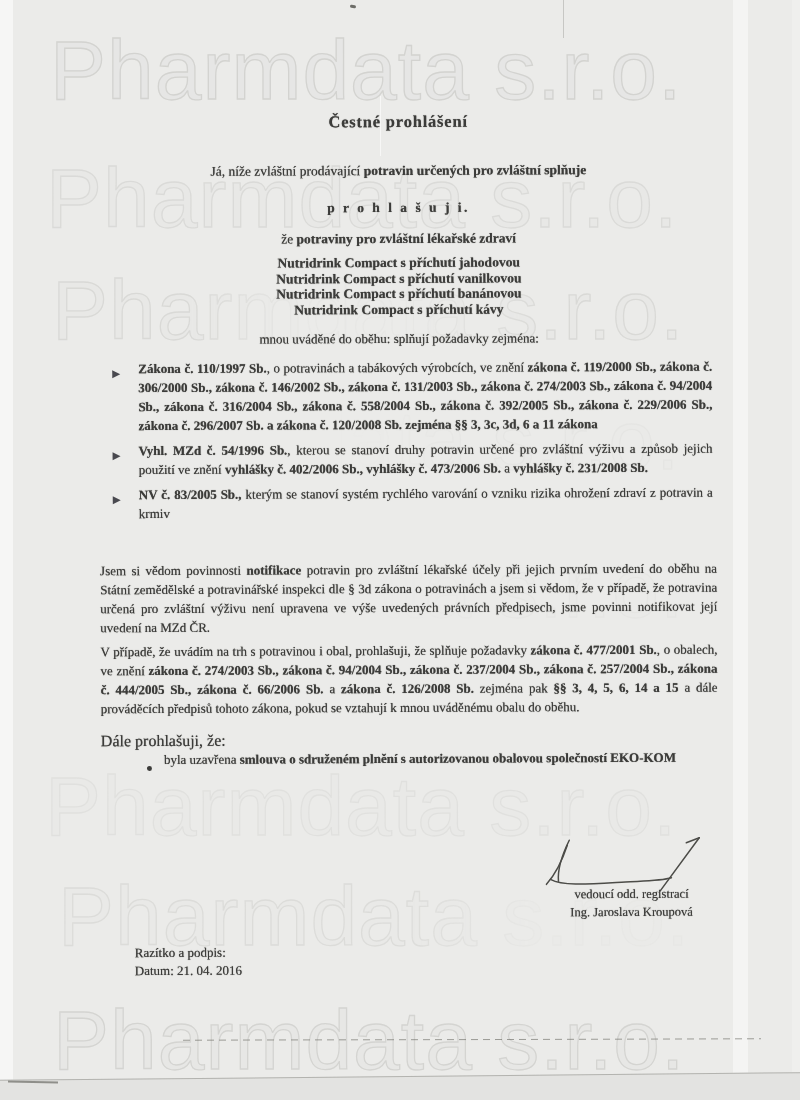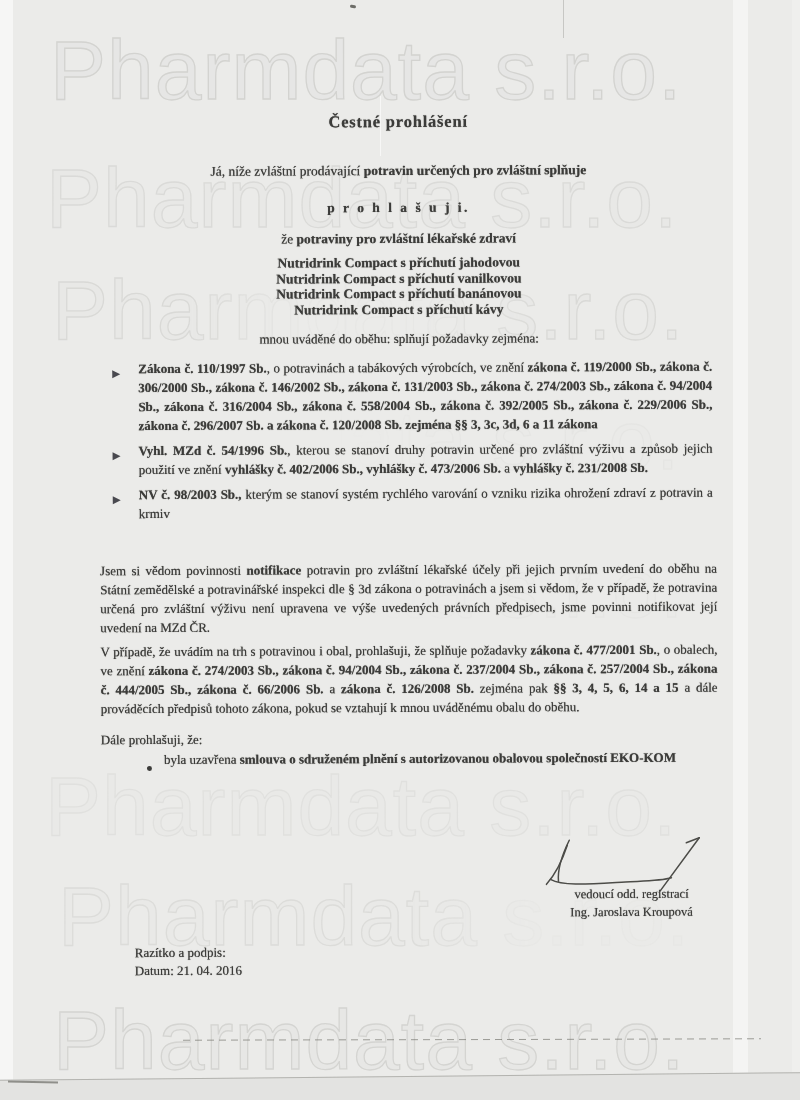--- a/index.html
+++ b/index.html
@@ -52,21 +52,21 @@
   .lead-line{top:331px;font-size:13px;}
   .laws{position:absolute;left:113px;top:358px;width:600px;font-size:13px;line-height:19px;}
   .law-item{display:flex;margin-bottom:6px;}
   .law-marker{flex:0 0 26px;padding-top:5px;}
   .tri{display:inline-block;width:0;height:0;border-left:8px solid #49494f;
        border-top:4px solid transparent;border-bottom:4px solid transparent;}
   .law-text{flex:1;text-align:justify;}
   .para{position:absolute;left:100px;width:617px;font-size:13px;line-height:19px;text-align:justify;}
   .para-1{top:560px;}
   .para-2{top:641px;}
-  .dale-line{position:absolute;left:100px;top:731px;font-size:13px;}
+  .dale-line{position:absolute;left:100px;top:731px;font-size:16px;}
   .eko{position:absolute;left:146px;top:749px;width:570px;font-size:13px;line-height:19px;display:flex;}
   .eko-marker{flex:0 0 17px;padding-top:7px;}
   .dot{display:inline-block;width:5px;height:5px;border-radius:50%;background:#3c3c3a;}
   .eko-text{flex:1;text-align:justify;}
   
   .stamp{position:absolute;left:528px;top:782px;width:200px;color:#45453f;}
   .stamp-co{font-family:"Liberation Sans",sans-serif;font-size:20px;font-weight:bold;
     letter-spacing:2.5px;text-shadow:0 0 1px rgba(60,60,55,.8);}
   .stamp-co .suffix{font-size:13px;letter-spacing:1px;font-weight:bold;}
   .stamp-addr,.stamp-ids{font-family:"Liberation Sans",sans-serif;font-size:10.5px;
@@ -113,21 +113,21 @@
       <div class="law-item">
         <span class="law-marker"><span class="tri"></span></span>
         <span class="law-text"><span class="b">Zákona č. 110/1997 Sb.</span><span>, o potravinách a tabákových výrobcích, ve znění </span><span class="b">zákona č. 119/2000 Sb., zákona č. 306/2000 Sb., zákona č. 146/2002 Sb., zákona č. 131/2003 Sb., zákona č. 274/2003 Sb., zákona č. 94/2004 Sb., zákona č. 316/2004 Sb., zákona č. 558/2004 Sb., zákona č. 392/2005 Sb., zákona č. 229/2006 Sb., zákona č. 296/2007 Sb. a zákona č. 120/2008 Sb. zejména §§ 3, 3c, 3d, 6 a 11 zákona</span></span>
       </div>
       <div class="law-item">
         <span class="law-marker"><span class="tri"></span></span>
         <span class="law-text"><span class="b">Vyhl. MZd č. 54/1996 Sb.</span><span>, kterou se stanoví druhy potravin určené pro zvláštní výživu a způsob jejich použití ve znění </span><span class="b">vyhlášky č. 402/2006 Sb., vyhlášky č. 473/2006 Sb.</span><span> a </span><span class="b">vyhlášky č. 231/2008 Sb.</span></span>
       </div>
       <div class="law-item">
         <span class="law-marker"><span class="tri"></span></span>
-        <span class="law-text"><span class="b">NV č. 98/2003 Sb.,</span><span> kterým se stanoví systém rychlého varování o vzniku rizika ohrožení zdraví z potravin a krmiv</span></span>
+        <span class="law-text"><span class="b">NV č. 83/2005 Sb.,</span><span> kterým se stanoví systém rychlého varování o vzniku rizika ohrožení zdraví z potravin a krmiv</span></span>
       </div>
     </div>
 
     <div class="para para-1"><span>Jsem si vědom povinnosti </span><span class="b">notifikace</span><span> potravin pro zvláštní lékařské účely při jejich prvním uvedení do oběhu na Státní zemědělské a potravinářské inspekci dle § 3d zákona o potravinách a jsem si vědom, že v případě, že potravina určená pro zvláštní výživu není upravena ve výše uvedených právních předpisech, jsme povinni notifikovat její uvedení na MZd ČR.</span></div>
 
     <div class="para para-2"><span>V případě, že uvádím na trh s potravinou i obal, prohlašuji, že splňuje požadavky </span><span class="b">zákona č. 477/2001 Sb.</span><span>, o obalech, ve znění </span><span class="b">zákona č. 274/2003 Sb., zákona č. 94/2004 Sb., zákona č. 237/2004 Sb., zákona č. 257/2004 Sb., zákona č. 444/2005 Sb., zákona č. 66/2006 Sb.</span><span> a </span><span class="b">zákona č. 126/2008 Sb.</span><span> zejména pak </span><span class="b">§§ 3, 4, 5, 6, 14 a 15</span><span> a dále prováděcích předpisů tohoto zákona, pokud se vztahují k mnou uváděnému obalu do oběhu.</span></div>
 
     <div class="dale-line">Dále prohlašuji, že:</div>
 
     <div class="eko">

